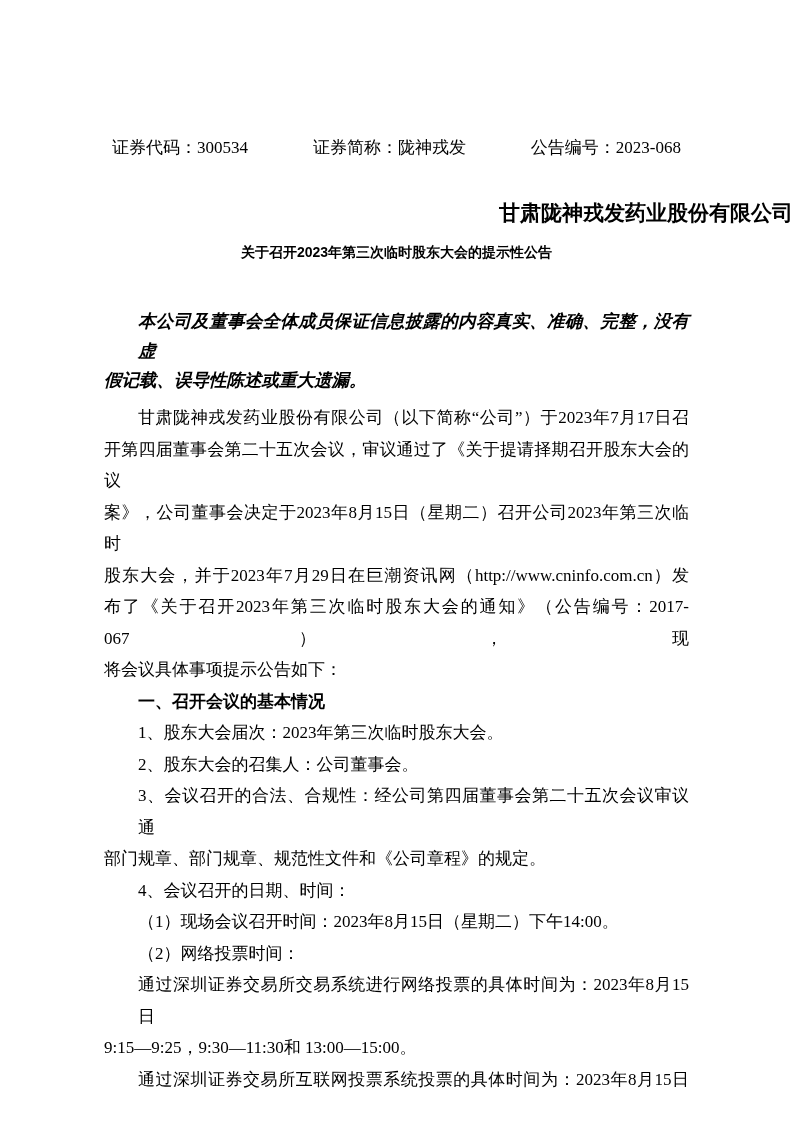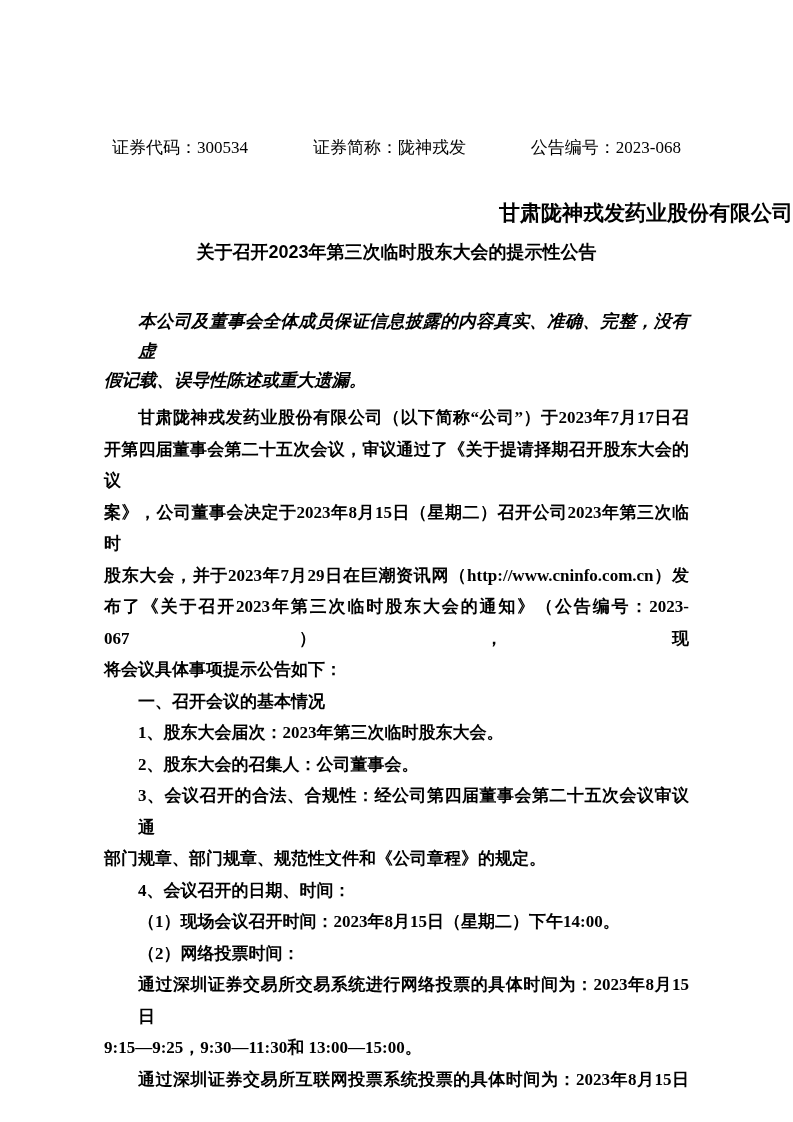--- a/index.html
+++ b/index.html
@@ -18,32 +18,32 @@
   .t1{
     position:absolute;left:0;right:0;top:163px;
     text-align:right;
     font-family:"Liberation Sans",sans-serif;font-weight:bold;
     font-size:21px;line-height:28px;
   }
   .t2{
     position:absolute;left:0;right:0;top:201px;
     text-align:center;
     font-family:"Liberation Sans",sans-serif;font-weight:bold;
-    font-size:18px;line-height:30px;
+    font-size:14px;line-height:30px;
   }
   .disc{
     position:absolute;left:104px;right:104px;top:271px;
     font-family:"Liberation Sans",sans-serif;font-weight:bold;
     font-size:17.5px;line-height:29.5px;font-style:italic;
   }
   .body{
     position:absolute;left:104px;right:104px;top:366px;
     font-size:17px;line-height:31.5px;
   }
-  .ln{min-height:31.5px;white-space:pre-wrap;font-weight:bold;}
+  .ln{min-height:31.5px;white-space:pre-wrap;}
   .dln{min-height:29.5px;white-space:pre-wrap;}
   .ind{padding-left:34px;}
   .full{text-align:justify;text-align-last:justify;}
   .bold-sans{font-family:"Liberation Sans",sans-serif;font-weight:bold;}
 </style>
 </head>
 <body>
 
 <div class="page">
 
@@ -60,21 +60,21 @@
     <div class="dln ind full">本公司及董事会全体成员保证信息披露的内容真实、准确、完整，没有虚</div>
     <div class="dln">假记载、误导性陈述或重大遗漏。</div>
   </div>
 
   <div class="body">
 
     <div class="ln ind full">甘肃陇神戎发药业股份有限公司（以下简称“公司”）于2023年7月17日召</div>
     <div class="ln full">开第四届董事会第二十五次会议，审议通过了《关于提请择期召开股东大会的议</div>
     <div class="ln full">案》，公司董事会决定于2023年8月15日（星期二）召开公司2023年第三次临时</div>
     <div class="ln full">股东大会，并于2023年7月29日在巨潮资讯网（http://www.cninfo.com.cn）发</div>
-    <div class="ln full">布了《关于召开2023年第三次临时股东大会的通知》（公告编号：2023-067），现</div>
+    <div class="ln full">布了《关于召开2023年第三次临时股东大会的通知》（公告编号：2017-067），现</div>
     <div class="ln">将会议具体事项提示公告如下：</div>
 
     <div class="ln ind bold-sans">一、召开会议的基本情况</div>
 
     <div class="ln ind">1、股东大会届次：2023年第三次临时股东大会。</div>
     <div class="ln ind">2、股东大会的召集人：公司董事会。</div>
 
     <div class="ln ind full">3、会议召开的合法、合规性：经公司第四届董事会第二十五次会议审议通</div>
     <div class="ln">部门规章、部门规章、规范性文件和《公司章程》的规定。</div>
 

